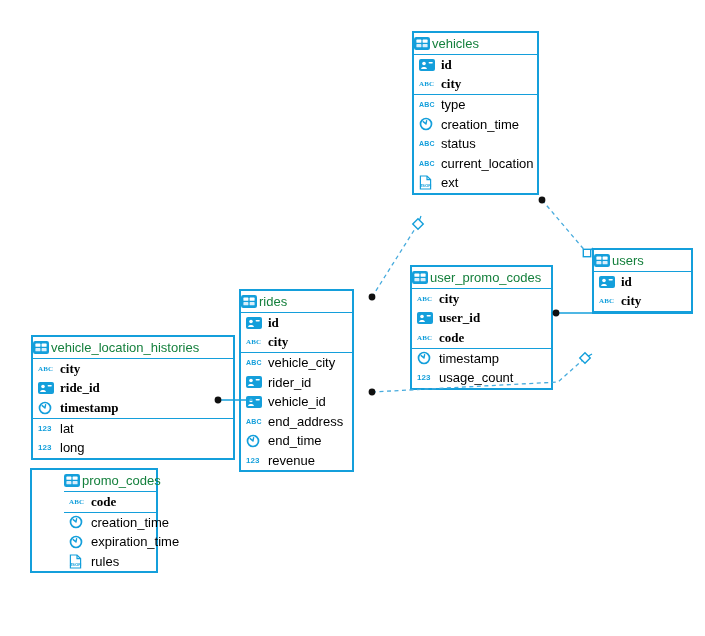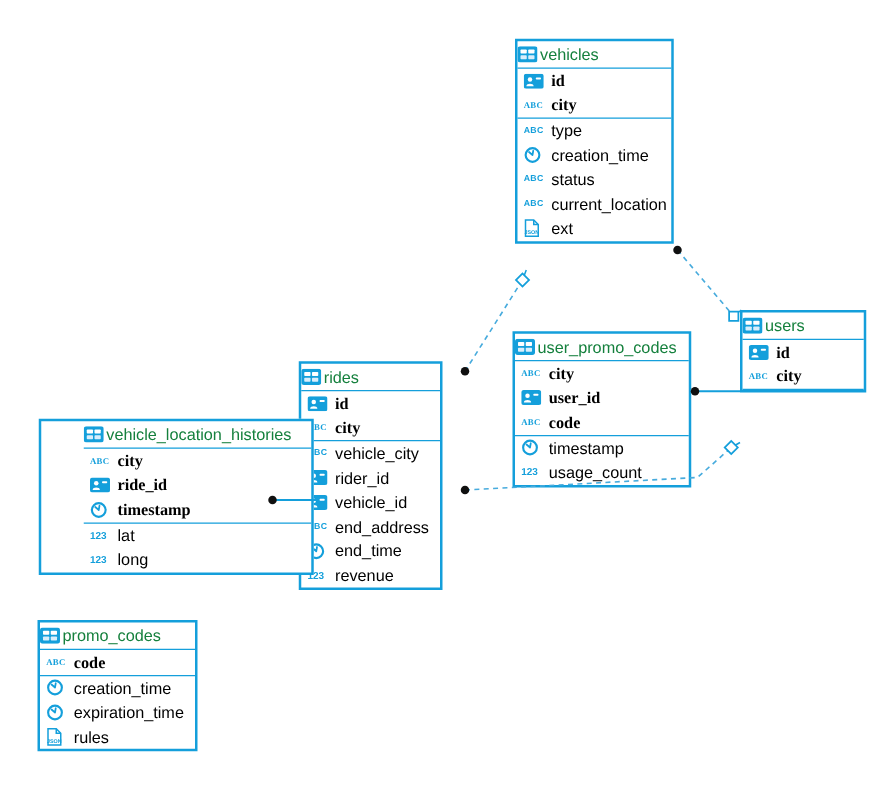--- a/index.html
+++ b/index.html
@@ -293,21 +293,21 @@
             <span>end_time</span>
           </div>
           <div class="row">
             <span class="ficon">
               <span class="num">123</span>
             </span>
             <span>revenue</span>
           </div>
         </div>
       </div>
-      <div class="tbl" style="left: 31px; top: 335px; width: 220px; padding-left: 34px;">
+      <div class="tbl" style="left: 31px; top: 335px; width: 204px;">
         <div class="hdr">
           <span class="ficon" style="width:16px;flex:0 0 16px">
             <svg width="16" height="13" viewBox="0 0 16 13">
               <rect width="16" height="13" rx="2.2" fill="#149fdb"></rect>
               <rect x="2.4" y="2.6" width="5" height="3.2" rx="0.6" fill="#fff"></rect>
               <rect x="8.6" y="2.6" width="5" height="3.2" rx="0.6" fill="#fff"></rect>
               <rect x="2.4" y="7.1" width="5" height="3.2" rx="0.6" fill="#d9eefb"></rect>
               <rect x="8.6" y="7.1" width="5" height="3.2" rx="0.6" fill="#d9eefb"></rect>
             </svg>
           </span>
@@ -349,21 +349,21 @@
             <span>lat</span>
           </div>
           <div class="row">
             <span class="ficon">
               <span class="num">123</span>
             </span>
             <span>long</span>
           </div>
         </div>
       </div>
-      <div class="tbl" style="left: 30px; top: 496px; width: 128px;">
+      <div class="tbl" style="left: 30px; top: 468px; width: 128px; padding-left: 32px;">
         <div class="hdr">
           <span class="ficon" style="width:16px;flex:0 0 16px">
             <svg width="16" height="13" viewBox="0 0 16 13">
               <rect width="16" height="13" rx="2.2" fill="#149fdb"></rect>
               <rect x="2.4" y="2.6" width="5" height="3.2" rx="0.6" fill="#fff"></rect>
               <rect x="8.6" y="2.6" width="5" height="3.2" rx="0.6" fill="#fff"></rect>
               <rect x="2.4" y="7.1" width="5" height="3.2" rx="0.6" fill="#d9eefb"></rect>
               <rect x="8.6" y="7.1" width="5" height="3.2" rx="0.6" fill="#d9eefb"></rect>
             </svg>
           </span>

